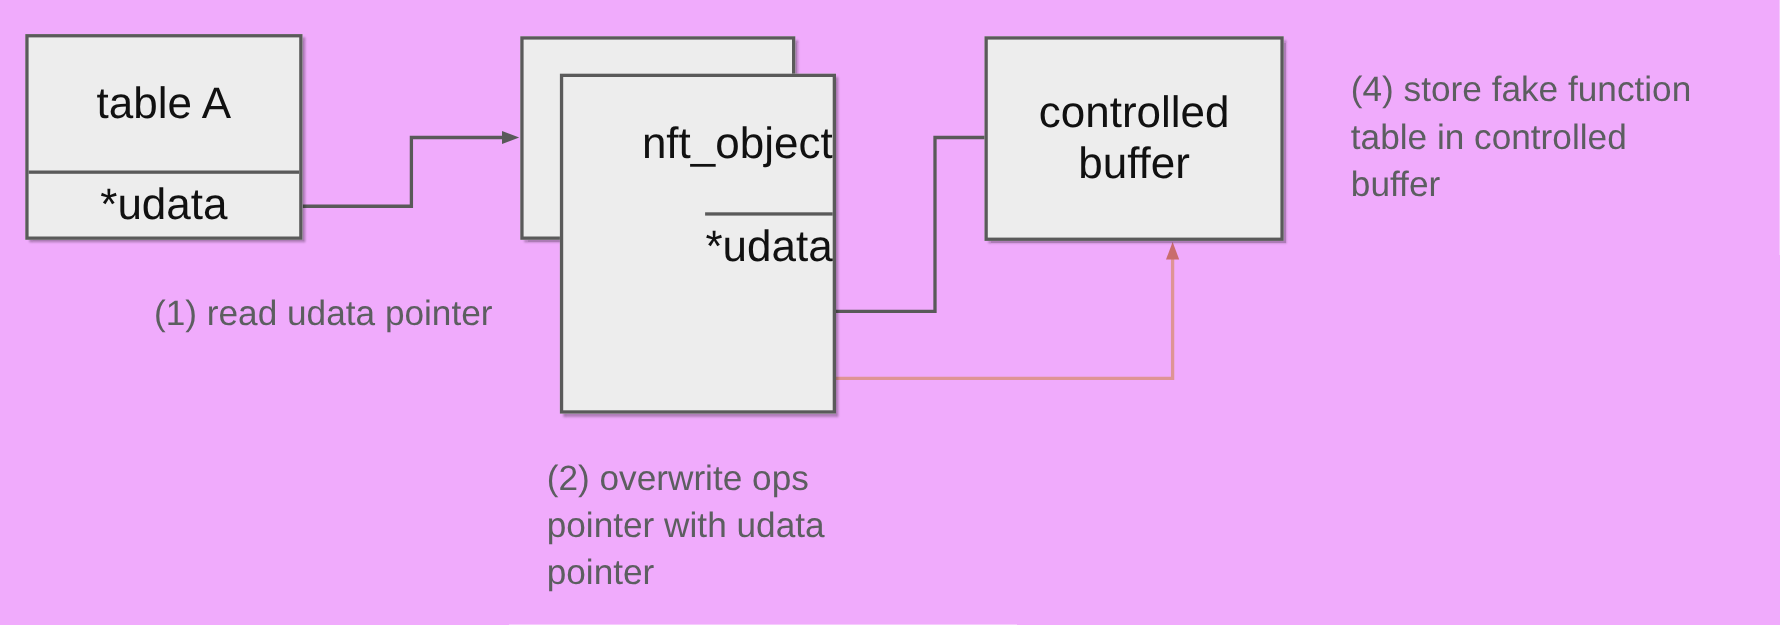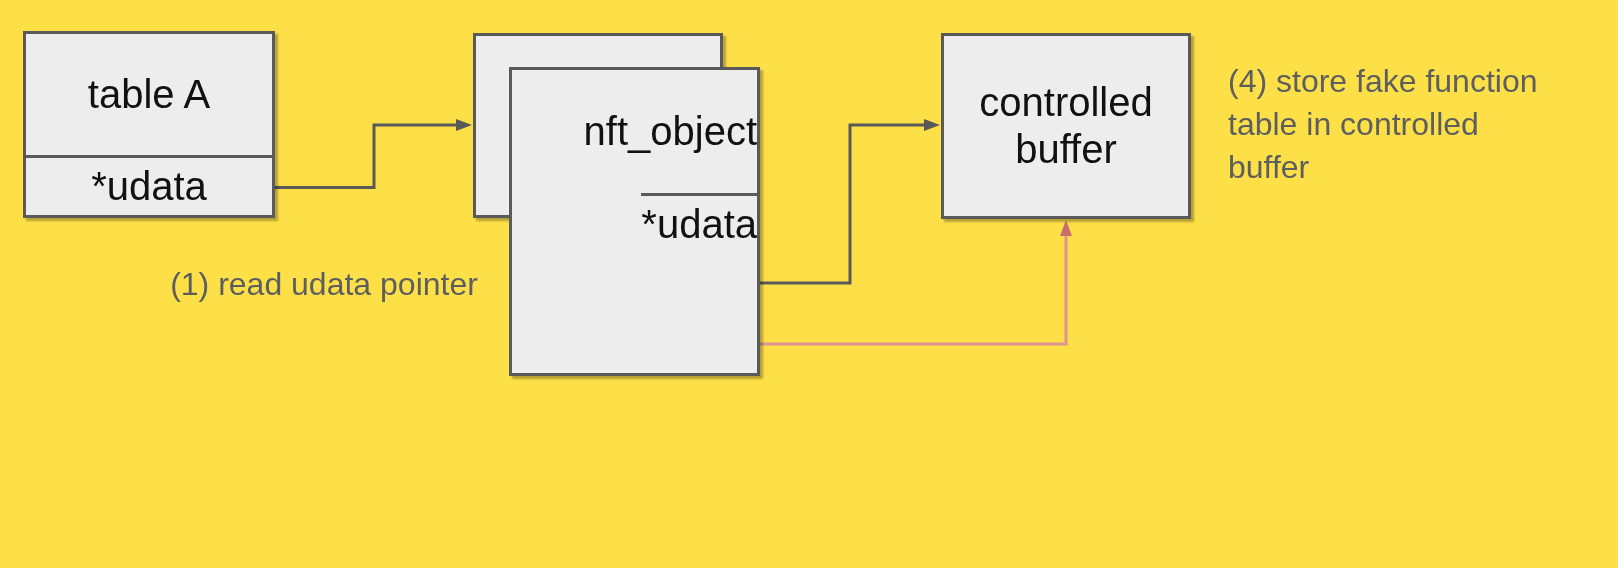--- a/index.html
+++ b/index.html
@@ -10,21 +10,21 @@
     --arrow-red: #de9494;
     --arrow-red-head: #c96d6d;
     --annotation-text: #5c5e60;
     --box-text: #111111;
   }
   html, body { margin: 0; padding: 0; background: #ffffff; }
   .canvas {
     position: relative;
     width: 1618px;
     height: 568px;
-    background: #fde047;
+    background: #f0abfc;
     font-family: "Liberation Sans", sans-serif;
     overflow: hidden;
   }
   .arrow-layer {
     position: absolute;
     left: 0; top: 0;
     pointer-events: none;
   }
   .shape {
     position: absolute;
@@ -86,21 +86,24 @@
   <div class="shape stack" style="left:23px; top:31px; width:252px; height:187px;">
     <div class="box-title" style="height:121px;">table A</div>
     <div class="field-row" style="flex:1;">*udata</div>
   </div>
 
   <div class="shape stack" style="left:509px; top:67px; width:251px; height:309px;align-items:flex-end;">
     <div class="box-title" style="height:123px;">nft_object</div>
     <div class="field-row" style="height:60px;">*udata</div>
   </div>
 
-  <div class="shape box-title" style="left:941px; top:33px; width:250px; height:186px;">controlled
+  <div class="shape box-title" style="left:895px; top:33px; width:272px; height:186px;">controlled
 buffer</div>
 
-  <div class="annotation" style="left:140px; top:263px; width:368px; text-align:center;">(1) read udata pointer</div>
+  <div class="annotation" style="left:140px; top:263px; width:368px; text-align:left;">(1) read udata pointer</div>
+  <div class="annotation" style="left:497px; top:413px; width:320px;">(2) overwrite ops
+pointer with udata
+pointer</div>
   <div class="annotation" style="left:1228px; top:60px; width:350px;">(4) store fake function
 table in controlled
 buffer</div>
 
 </div>
 
 </body></html>

